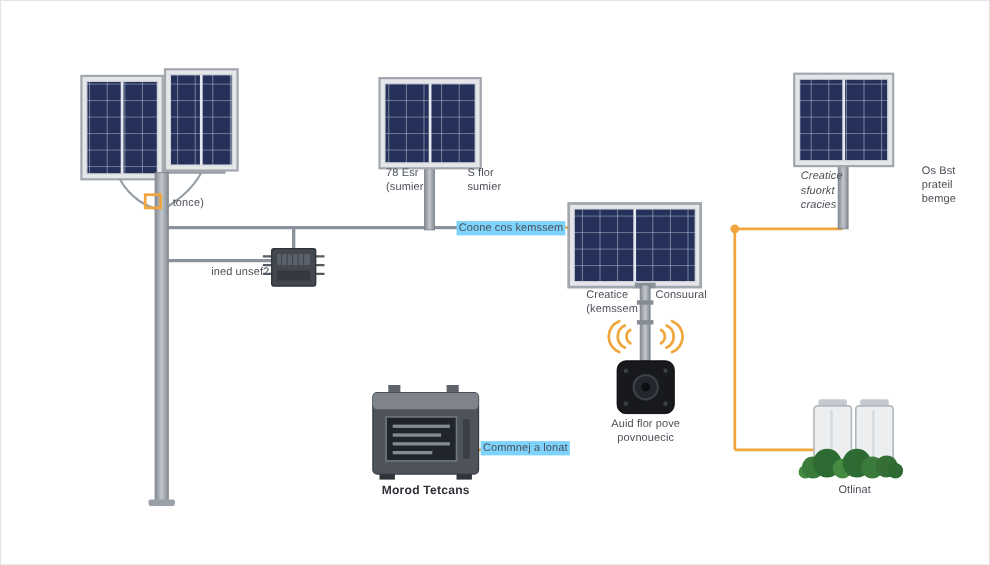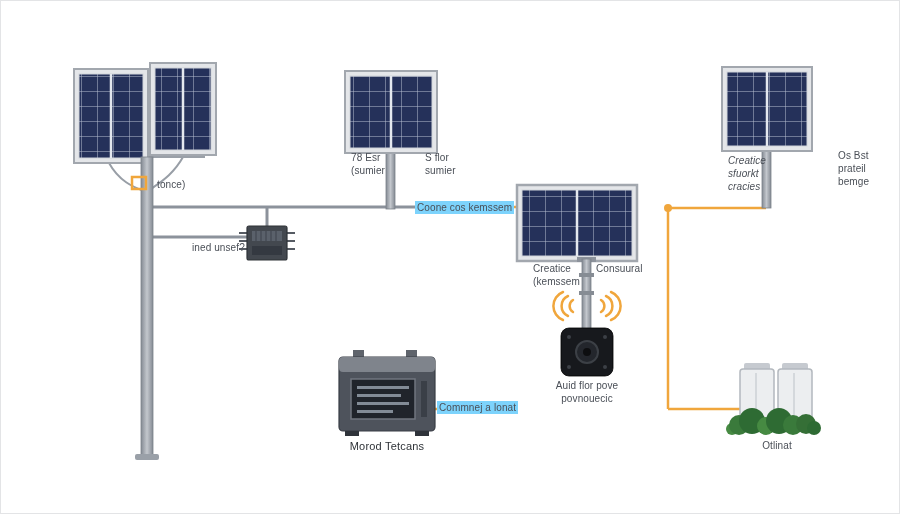--- a/index.html
+++ b/index.html
@@ -18,21 +18,21 @@
     font-size: 10px;
     line-height: 1.3;
     color: #4a4f57;
     letter-spacing: .1px;
     white-space: nowrap;
   }
   .lbl span { display: block; }
   .lbl.center { text-align: center; }
   .lbl.right { text-align: right; }
   .lbl.onwire { background: #7dd3fc; padding: 0 2px; }
-  .lbl.bold { font-weight: normal; font-size: 11px; color: #2e3237; letter-spacing: .2px; }
+  .lbl.bold { font-weight: bold; font-size: 11px; color: #2e3237; letter-spacing: .2px; }
 </style>
 </head>
 <body>
 
 <div class="canvas">
 
   <svg class="layer" width="900" height="514" viewBox="0 0 900 514">
     <defs>
       <pattern id="cells" width="16" height="15" patternUnits="userSpaceOnUse">
         <rect width="16" height="15" fill="#25315a"></rect>

